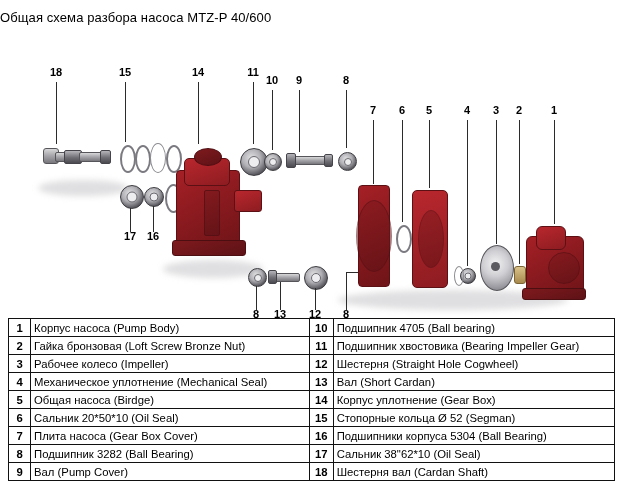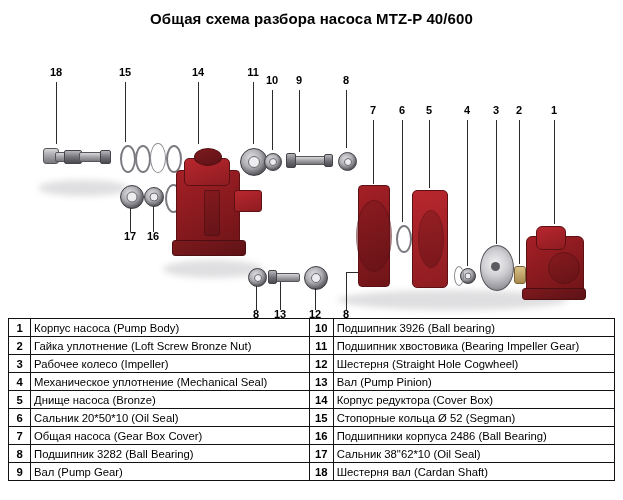--- a/index.html
+++ b/index.html
@@ -18,23 +18,23 @@
     position: relative;
     width: 623px;
     height: 500px;
   }
   
   .title {
     position: absolute;
     top: 10px;
     left: 0;
     width: 623px;
-    text-align: center;
-    font-size: 15px;
-    font-weight: bold;
+    text-align: left;
+    font-size: 13px;
+    font-weight: normal;
     letter-spacing: 0.1px;
   }
   
   .diagram {
     position: absolute;
     top: 40px;
     left: 8px;
     width: 607px;
     height: 272px;
   }
@@ -281,66 +281,66 @@
     <div class="callout" style="left:330px; top:268px;">8</div>
 
   </div>
 
   <table class="legend">
     <tbody>
       <tr>
         <td class="num">1</td>
         <td class="txt">Корпус насоса (Pump Body)</td>
         <td class="num">10</td>
-        <td class="txt">Подшипник 3926 (Ball bearing)</td>
+        <td class="txt">Подшипник 4705 (Ball bearing)</td>
       </tr>
       <tr>
         <td class="num">2</td>
-        <td class="txt">Гайка уплотнение (Loft Screw Bronze Nut)</td>
+        <td class="txt">Гайка бронзовая (Loft Screw Bronze Nut)</td>
         <td class="num">11</td>
         <td class="txt">Подшипник хвостовика (Bearing Impeller Gear)</td>
       </tr>
       <tr>
         <td class="num">3</td>
         <td class="txt">Рабочее колесо (Impeller)</td>
         <td class="num">12</td>
         <td class="txt">Шестерня (Straight Hole Cogwheel)</td>
       </tr>
       <tr>
         <td class="num">4</td>
         <td class="txt">Механическое уплотнение (Mechanical Seal)</td>
         <td class="num">13</td>
-        <td class="txt">Вал (Pump Pinion)</td>
+        <td class="txt">Вал (Short Cardan)</td>
       </tr>
       <tr>
         <td class="num">5</td>
-        <td class="txt">Днище насоса (Bronze)</td>
+        <td class="txt">Общая насоса (Birdge)</td>
         <td class="num">14</td>
-        <td class="txt">Корпус редуктора (Cover Box)</td>
+        <td class="txt">Корпус уплотнение (Gear Box)</td>
       </tr>
       <tr>
         <td class="num">6</td>
         <td class="txt">Сальник 20*50*10 (Oil Seal)</td>
         <td class="num">15</td>
         <td class="txt">Стопорные кольца Ø 52 (Segman)</td>
       </tr>
       <tr>
         <td class="num">7</td>
-        <td class="txt">Общая насоса (Gear Box Cover)</td>
+        <td class="txt">Плита насоса (Gear Box Cover)</td>
         <td class="num">16</td>
-        <td class="txt">Подшипники корпуса 2486 (Ball Bearing)</td>
+        <td class="txt">Подшипники корпуса 5304 (Ball Bearing)</td>
       </tr>
       <tr>
         <td class="num">8</td>
         <td class="txt">Подшипник 3282 (Ball Bearing)</td>
         <td class="num">17</td>
         <td class="txt">Сальник 38"62*10 (Oil Seal)</td>
       </tr>
       <tr>
         <td class="num">9</td>
-        <td class="txt">Вал (Pump Gear)</td>
+        <td class="txt">Вал (Pump Cover)</td>
         <td class="num">18</td>
         <td class="txt">Шестерня вал (Cardan Shaft)</td>
       </tr>
     </tbody>
   </table>
 
 </div>
 
 </body></html>

